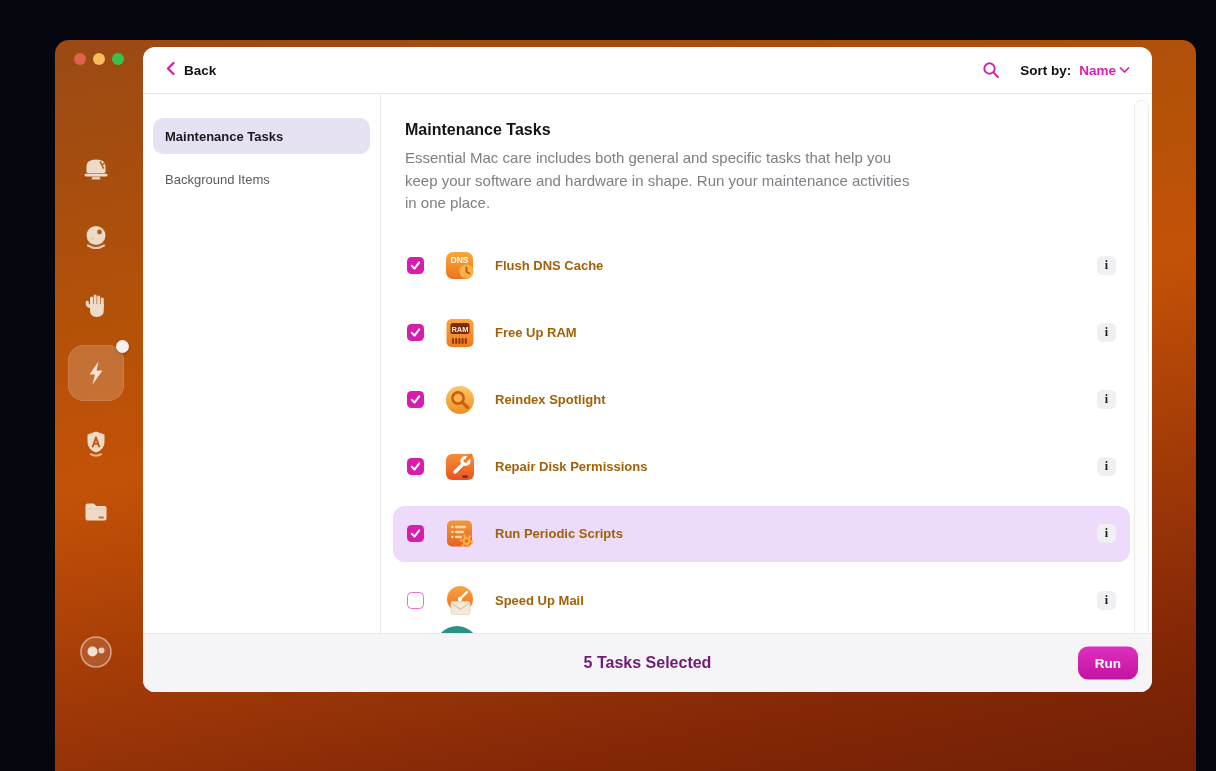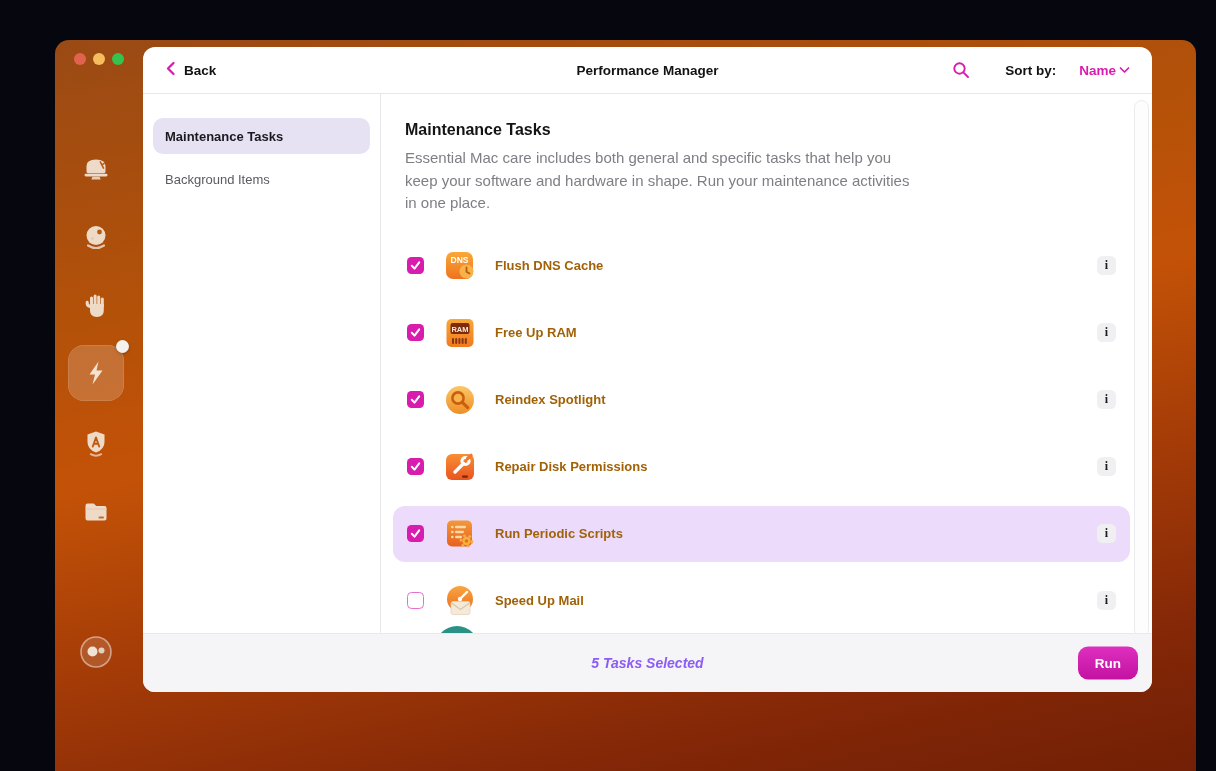--- a/index.html
+++ b/index.html
@@ -31,21 +31,21 @@
   }
 
   .card {
     position:absolute; left:88px; top:7px; width:1009px; height:645px;
     background:#ffffff; border-radius:12px; overflow:hidden;
   }
   .topbar { height:46px; border-bottom:1px solid #e7e7ea; position:relative; display:flex; align-items:center; }
   .back { position:absolute; left:22px; display:flex; align-items:center; gap:8px;
           font-size:13.5px; font-weight:700; color:#121215; z-index:2; }
   .page-title { width:100%; text-align:center; font-size:13.5px; font-weight:700; color:#121215; }
-  .header-right { position:absolute; right:22px; display:flex; align-items:center; gap:29px; z-index:2;text-align:right; }
+  .header-right { position:absolute; right:22px; display:flex; align-items:center; gap:14px; z-index:2;text-align:right; }
   .sort-label { font-size:13.5px; font-weight:600; color:#121215; }
   .sort-value { display:flex; align-items:center; gap:3px; font-size:13.5px; font-weight:600; color:var(--accent); }
 
   .card-body { position:absolute; top:47px; left:0; right:0; bottom:58px; display:flex; }
   .inner-sidebar { width:238px; border-right:1px solid #e7e7ea; padding:24px 10px 0 10px; box-sizing:border-box; flex:none; }
   .side-item { height:36px; margin-bottom:7px; display:flex; align-items:center;
                padding:0 12px; border-radius:10px; font-size:13px; color:#5a5a61; }
   .side-item.selected { background:var(--sidebar-selected); color:#1a1a1e; font-weight:700; }
 
   .main { flex:1; position:relative; padding-top:27px; box-sizing:border-box; overflow:hidden; }
@@ -67,21 +67,21 @@
               font-family:"Liberation Serif", serif; font-weight:700; font-size:12px; color:#1c1c1f; }
   .partial-circle { position:absolute; left:54px; bottom:-36px; width:44px; height:44px;
                     border-radius:50%; background:var(--teal); box-shadow:0 0 0 3px #fff; }
 
   .scrollbar { position:absolute; right:3px; top:53px; width:15px; height:537px;
                border-radius:8px; background:#fdfdfe; border:1px solid #ebebee; box-sizing:border-box; }
 
   .footerbar { position:absolute; left:0; right:0; bottom:0; height:58px;
                background:#f5f4f7; border-top:1px solid #e9e9ec; }
   .status { position:absolute; left:0; right:0; top:50%; transform:translateY(-50%);
-            text-align:center; font-size:14px; font-weight:700; color:#8b5cf6;font-style:italic; }
+            text-align:center; font-size:16px; font-weight:700; color:#701a75; }
   .run-btn { position:absolute; right:14px; top:50%; transform:translateY(-50%);
              background:linear-gradient(#de2fbe,#c312a2); color:#fff; border:none;
              border-radius:10px; font-size:13.5px; font-weight:600; padding:9px 17px;
              font-family:inherit; }
 </style>
 </head>
 <body style="--accent: #d81cae; --row-highlight: #ecdbfb; --sidebar-selected: #e6e1f3; --teal: #2b9186;">
 
 <div class="window">
   <div class="traffic" id="traffic">
@@ -136,21 +136,20 @@
   <div class="card">
     <div class="topbar">
       <div class="back">
         <span>
           <svg width="11" height="15" viewBox="0 0 11 15">
               <path d="M8.5 2 L3 7.5 L8.5 13" fill="none" stroke="#d81cae" stroke-width="2.3" stroke-linecap="round" stroke-linejoin="round"></path>
             </svg>
         </span>
         <span>Back</span>
       </div>
-      <div class="page-title">Performance Manager</div>
       <div class="header-right">
         <span style="display:flex">
           <svg width="18" height="18" viewBox="0 0 18 18">
               <circle cx="7.5" cy="7.5" r="5.2" fill="none" stroke="#d81cae" stroke-width="1.9"></circle>
               <line x1="11.6" y1="11.6" x2="16" y2="16" stroke="#d81cae" stroke-width="1.9" stroke-linecap="round"></line>
             </svg>
         </span>
         <span class="sort-label" style="margin-left:6px">Sort by:</span>
         <span class="sort-value" style="margin-left:-6px">
           <span>Name</span>

